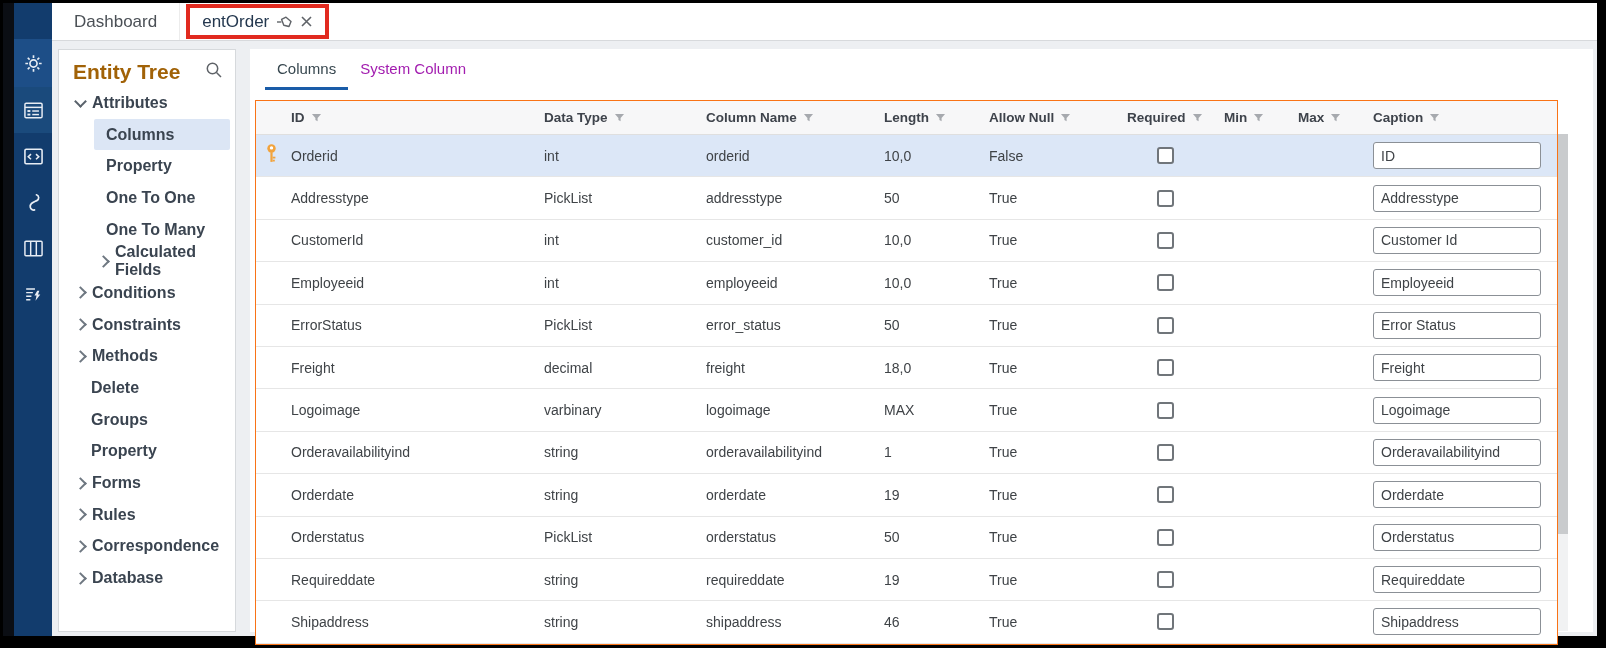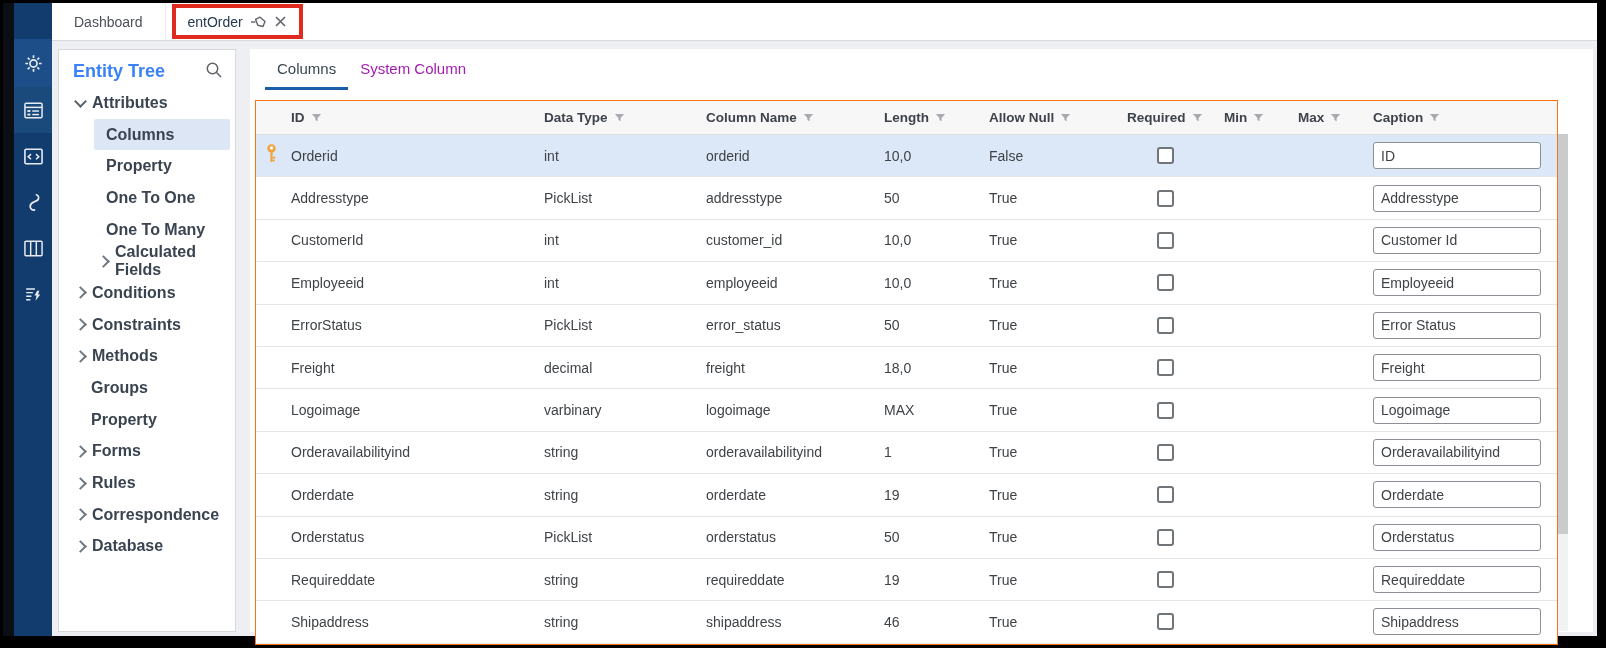--- a/index.html
+++ b/index.html
@@ -9,30 +9,30 @@
   .edge-strip{width:11px;background:#0B0E14;flex:none;}
   
   .sidebar{width:38px;background:#123C6D;flex:none;display:flex;flex-direction:column;align-items:stretch;}
   .sb-item{height:46px;display:flex;align-items:center;justify-content:center;cursor:pointer;}
   .sb-item.top{height:48px;margin-top:36px;background:#1D4E87;}
   .sb-item.active{background:#1A4A7C;}
   .sb-item svg{display:block;}
   
   .main-col{flex:1;display:flex;flex-direction:column;min-width:0;}
   .topbar{height:37px;background:#fff;border-bottom:1px solid #D7D9DC;display:flex;align-items:stretch;flex:none;}
-  .wtab{display:flex;align-items:center;gap:7px;padding:0 22px;font-size:14px;color:#4B5056;cursor:pointer;}
+  .wtab{display:flex;align-items:center;gap:7px;padding:0 22px;font-size:17px;color:#4B5056;cursor:pointer;}
   .wtab.first{border-right:1px solid #ECECEC;}
   .annot{border:4px solid #E12A1F;margin:1px 0 1px 6px;display:flex;align-items:stretch;}
   .annot .wtab{padding:0 12px;color:#24384F;font-weight:500;justify-content:flex-end;}
   .wtab .ticon{display:flex;align-items:center;cursor:pointer;}
   
   .content{flex:1;position:relative;background:#EDEFF2;}
   .tree-card{position:absolute;left:6px;top:8px;bottom:4px;width:178px;background:#fff;border:1px solid #D6D9DC;box-sizing:border-box;overflow:hidden;}
   .tree-head{height:37px;display:flex;align-items:center;justify-content:space-between;padding:6px 12px 0 14px;box-sizing:border-box;}
-  .tree-title{font-size:18px;font-weight:700;color:#3b82f6;}
+  .tree-title{font-size:21px;font-weight:700;color:#a16207;}
   .titem{height:31.7px;display:flex;align-items:center;font-size:16px;font-weight:600;color:#3A4450;cursor:pointer;box-sizing:border-box;}
   .lvl0{padding-left:17px;}
   .lvl0n{padding-left:32px;}
   .lvl1{padding-left:47px;}
   .lvl1c{padding-left:40px;}
   .chev{width:7px;height:7px;border-right:2px solid #6E7781;border-bottom:2px solid #6E7781;margin-right:7px;flex:none;}
   .chev.r{transform:rotate(-45deg);}
   .chev.d{transform:rotate(45deg);margin-top:-3px;border-color:#59626B;}
   .titem.selected{background:#DCE6F5;margin-left:35px;margin-right:5px;padding-left:12px;border-radius:2px;}
   
@@ -188,20 +188,23 @@
             </div>
           <div class="titem lvl0">
               <span class="chev r"></span>
               <span>Constraints</span>
             </div>
           <div class="titem lvl0">
               <span class="chev r"></span>
               <span>Methods</span>
             </div>
           <div class="titem lvl0n">
+              <span>Delete</span>
+            </div>
+          <div class="titem lvl0n">
               <span>Groups</span>
             </div>
           <div class="titem lvl0n">
               <span>Property</span>
             </div>
           <div class="titem lvl0">
               <span class="chev r"></span>
               <span>Forms</span>
             </div>
           <div class="titem lvl0">

